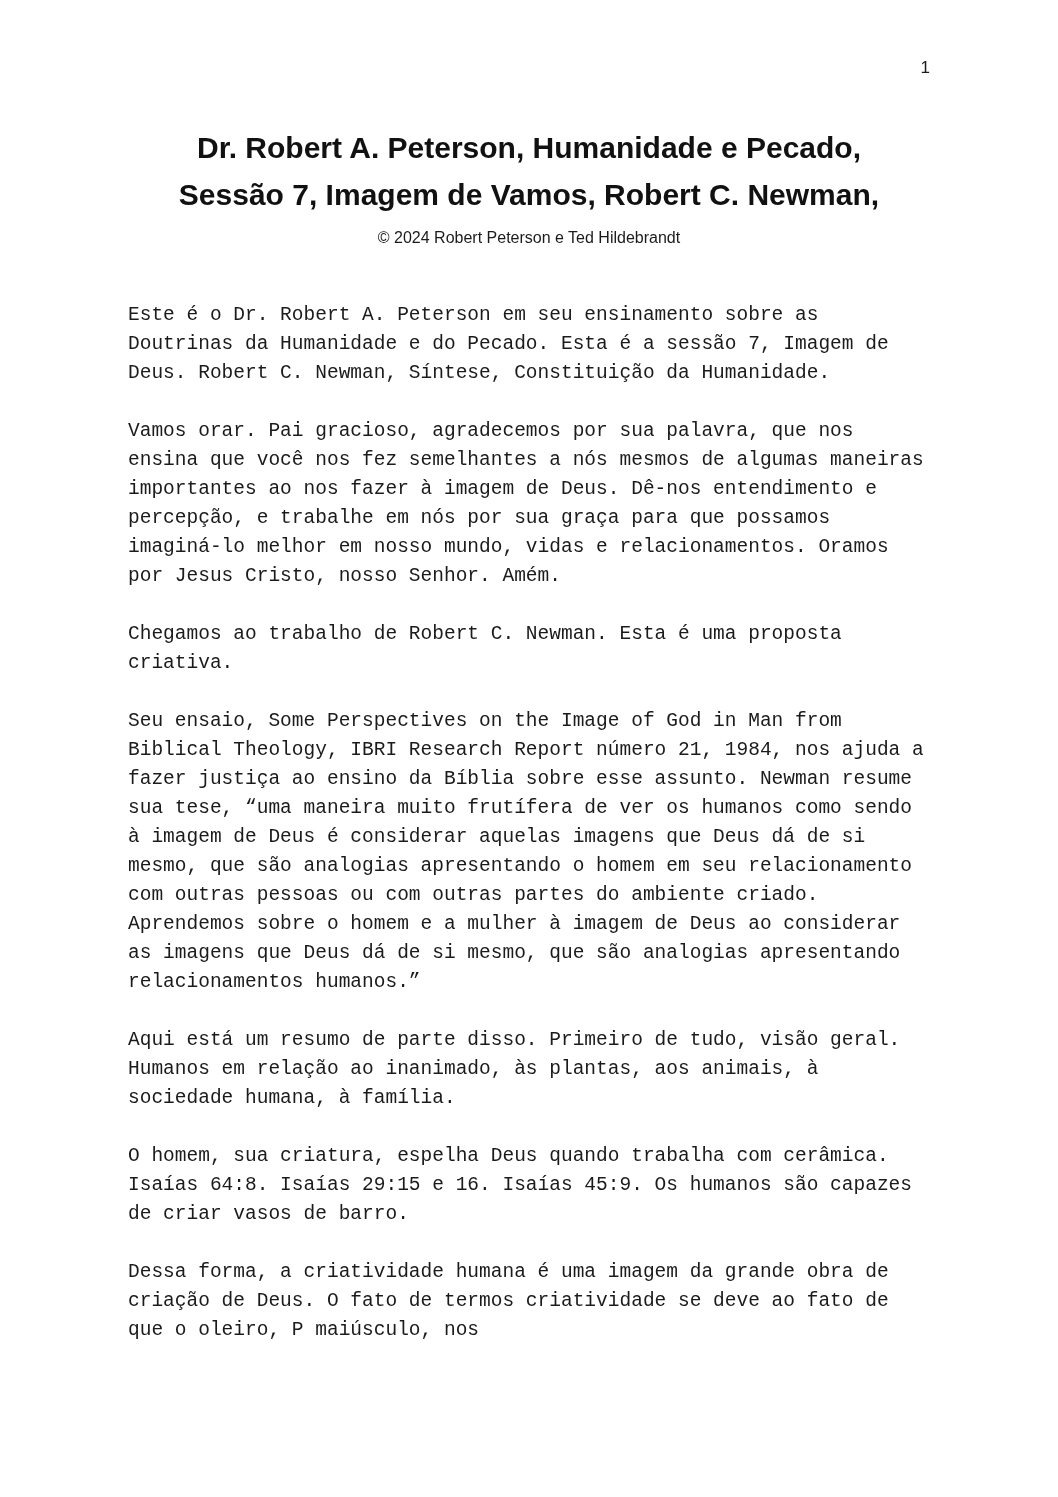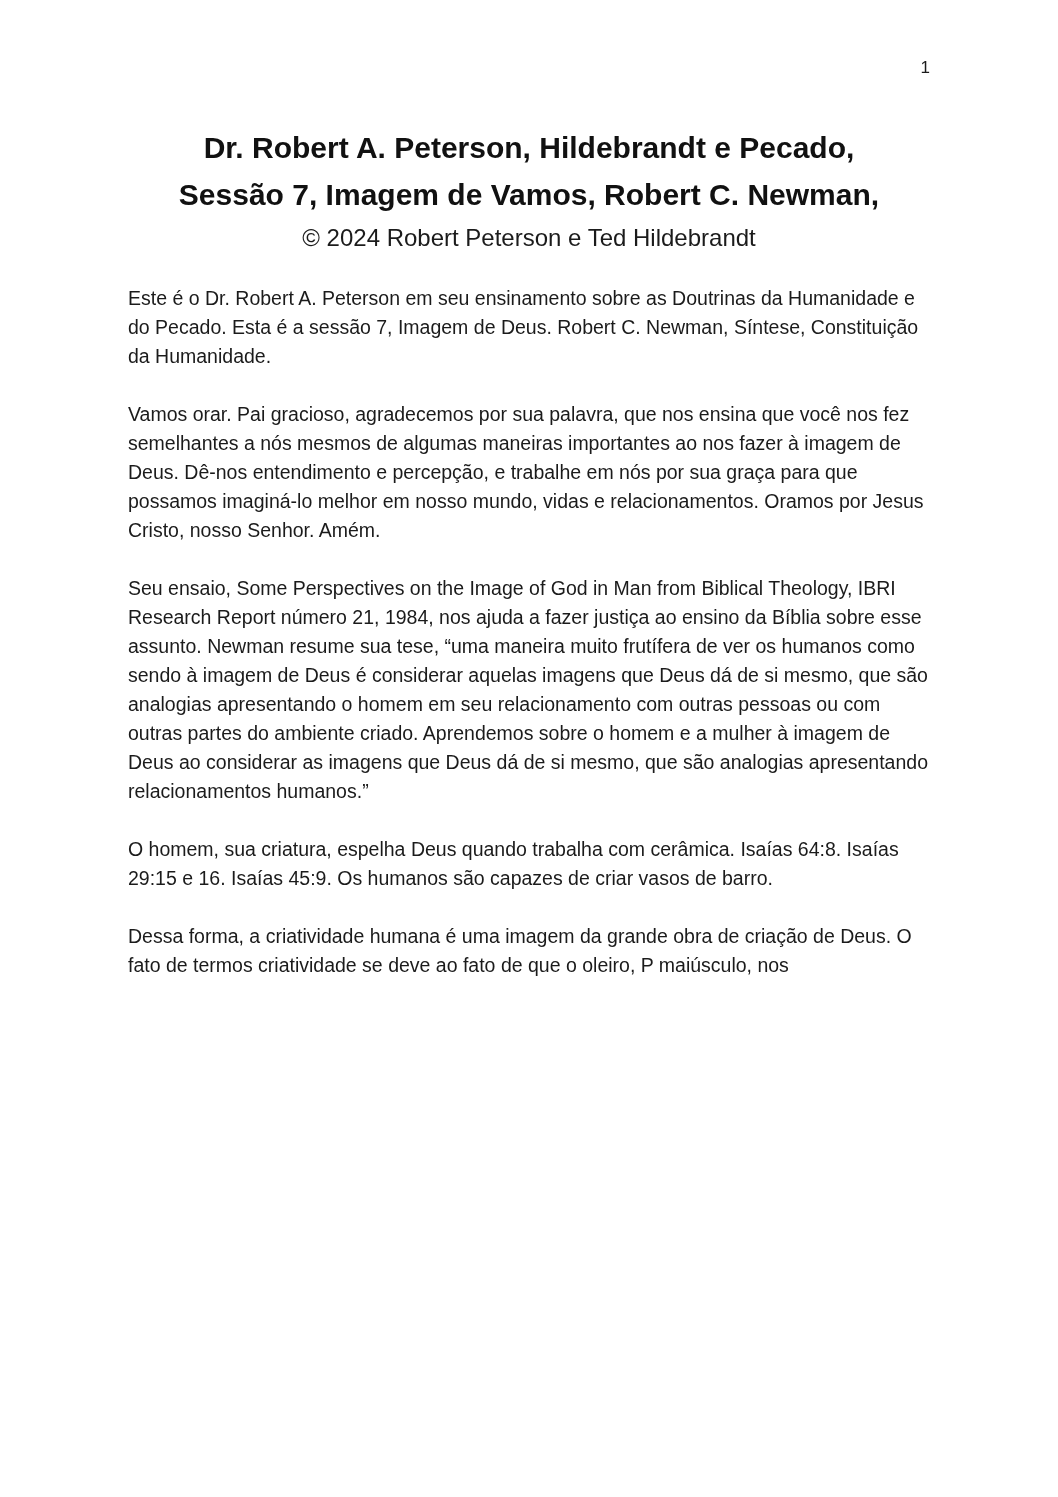--- a/index.html
+++ b/index.html
@@ -27,51 +27,54 @@
   .doc-title {
     margin-top: 46px;
     text-align: center;
     font-weight: bold;
     font-size: 30px;
     line-height: 47px;
     color: #111111;
   }
   .copyright {
     text-align: center;
-    font-size: 24px;
+    font-size: 16px;
     line-height: 29px;
     margin-top: 5px;
     color: #1b1b1b;
   }
   .doc-body {
-    margin-top: 32px;
+    margin-top: 49px;
+    font-family: Liberation Mono, monospace;
   }
   .para {
     font-size: 19.5px;
     line-height: 29px;
     margin: 0 0 29px 0;
     text-align: left;
     color: #1b1b1b;
   }
 </style>
 </head>
 <body>
 
 <div class="page">
 
   <div class="page-number">1</div>
 
   <div class="doc-title">
-    <div>Dr. Robert A. Peterson, Hildebrandt e Pecado,</div>
+    <div>Dr. Robert A. Peterson, Humanidade e Pecado,</div>
     <div>Sessão 7, Imagem de Vamos, Robert C. Newman,</div>
   </div>
 
   <div class="copyright">© 2024 Robert Peterson e Ted Hildebrandt</div>
 
   <div class="doc-body">
     <p class="para">Este é o Dr. Robert A. Peterson em seu ensinamento sobre as Doutrinas da Humanidade e do Pecado. Esta é a sessão 7, Imagem de Deus. Robert C. Newman, Síntese, Constituição da Humanidade.</p>
     <p class="para">Vamos orar. Pai gracioso, agradecemos por sua palavra, que nos ensina que você nos fez semelhantes a nós mesmos de algumas maneiras importantes ao nos fazer à imagem de Deus. Dê-nos entendimento e percepção, e trabalhe em nós por sua graça para que possamos imaginá-lo melhor em nosso mundo, vidas e relacionamentos. Oramos por Jesus Cristo, nosso Senhor. Amém.</p>
+    <p class="para">Chegamos ao trabalho de Robert C. Newman. Esta é uma proposta criativa.</p>
     <p class="para">Seu ensaio, Some Perspectives on the Image of God in Man from Biblical Theology, IBRI Research Report número 21, 1984, nos ajuda a fazer justiça ao ensino da Bíblia sobre esse assunto. Newman resume sua tese, “uma maneira muito frutífera de ver os humanos como sendo à imagem de Deus é considerar aquelas imagens que Deus dá de si mesmo, que são analogias apresentando o homem em seu relacionamento com outras pessoas ou com outras partes do ambiente criado. Aprendemos sobre o homem e a mulher à imagem de Deus ao considerar as imagens que Deus dá de si mesmo, que são analogias apresentando relacionamentos humanos.”</p>
+    <p class="para">Aqui está um resumo de parte disso. Primeiro de tudo, visão geral. Humanos em relação ao inanimado, às plantas, aos animais, à sociedade humana, à família.</p>
     <p class="para">O homem, sua criatura, espelha Deus quando trabalha com cerâmica. Isaías 64:8. Isaías 29:15 e 16. Isaías 45:9. Os humanos são capazes de criar vasos de barro.</p>
     <p class="para">Dessa forma, a criatividade humana é uma imagem da grande obra de criação de Deus. O fato de termos criatividade se deve ao fato de que o oleiro, P maiúsculo, nos</p>
   </div>
 
 </div>
 
 </body></html>

